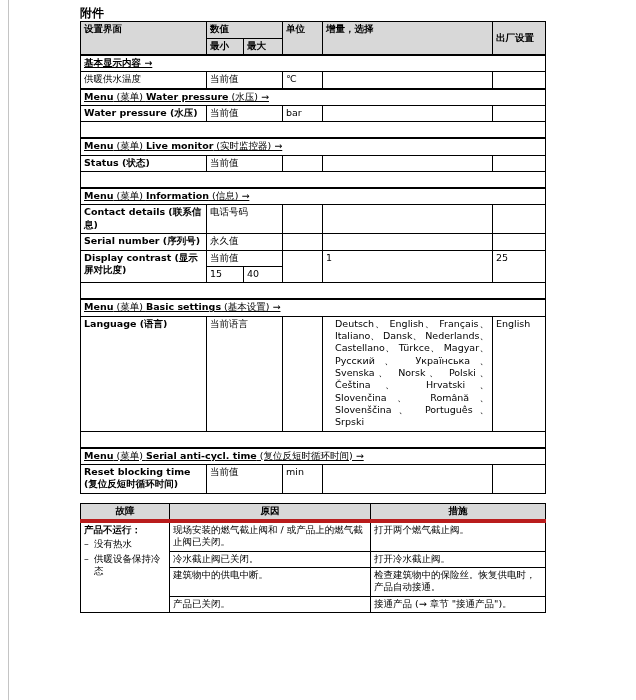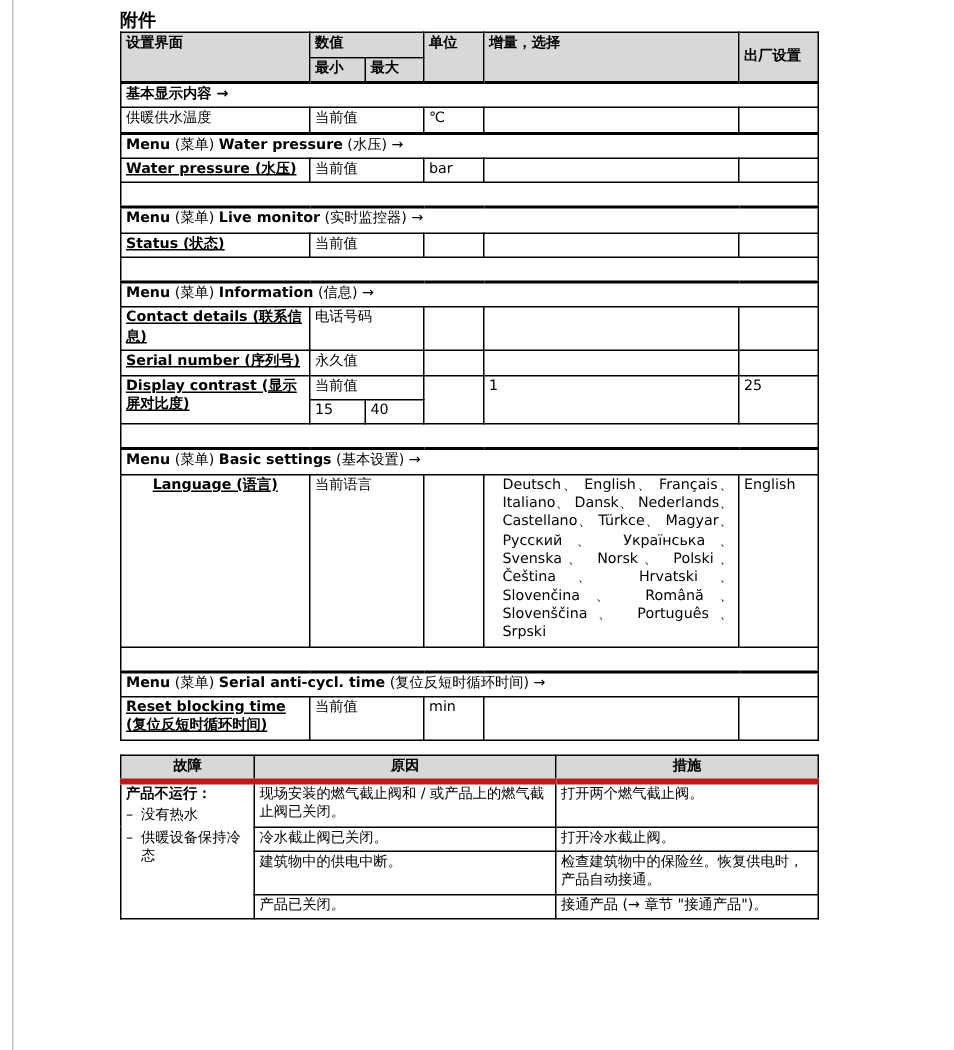--- a/index.html
+++ b/index.html
@@ -16,30 +16,30 @@
 
   table { border-collapse:collapse; table-layout:fixed; width:465px; font-size:9.5px; line-height:1.3; }
   .tbl-a { margin-top:1px; }
   .tbl-b { margin-top:9px; }
   td,th { border:1px solid #000; padding:1px 3px 2px 3px; vertical-align:top; text-align:left; overflow:hidden; }
   .hdr td, .hdr th { background:#d8d8d8; font-weight:bold; }
   .vmid { vertical-align:middle; }
   .thickb { border-bottom:2px solid #000; }
   .sec td { border-top:2px solid #000; }
   .sec b { font-weight:bold; }
-  .boldname { font-weight:bold;text-decoration:underline; }
+  .boldname { font-weight:bold; }
   .gap td { height:12px; }
-  .h16 { height:15px; }
+  .h16 { height:15px;text-decoration:underline; }
   .h17 { height:16px; }
   .opts { text-align:justify;padding-left:12px; }
   .fault-li { display:flex; margin-top:2px; }
   .fault-li .dash { width:10px; flex:0 0 10px; }
   .fault-intro { margin-bottom:1px;font-weight:bold; }
   .tbl-b th { text-align:center; border-bottom:4px solid #b91c1c; }
-  .lang-cell { height:102px;text-align:center; }
+  .lang-cell { height:102px; }
 </style>
 </head>
 <body>
 
 <div class="page-edge"></div>
 
 <div class="content">
 
   <p class="appendix">附件</p>
 

